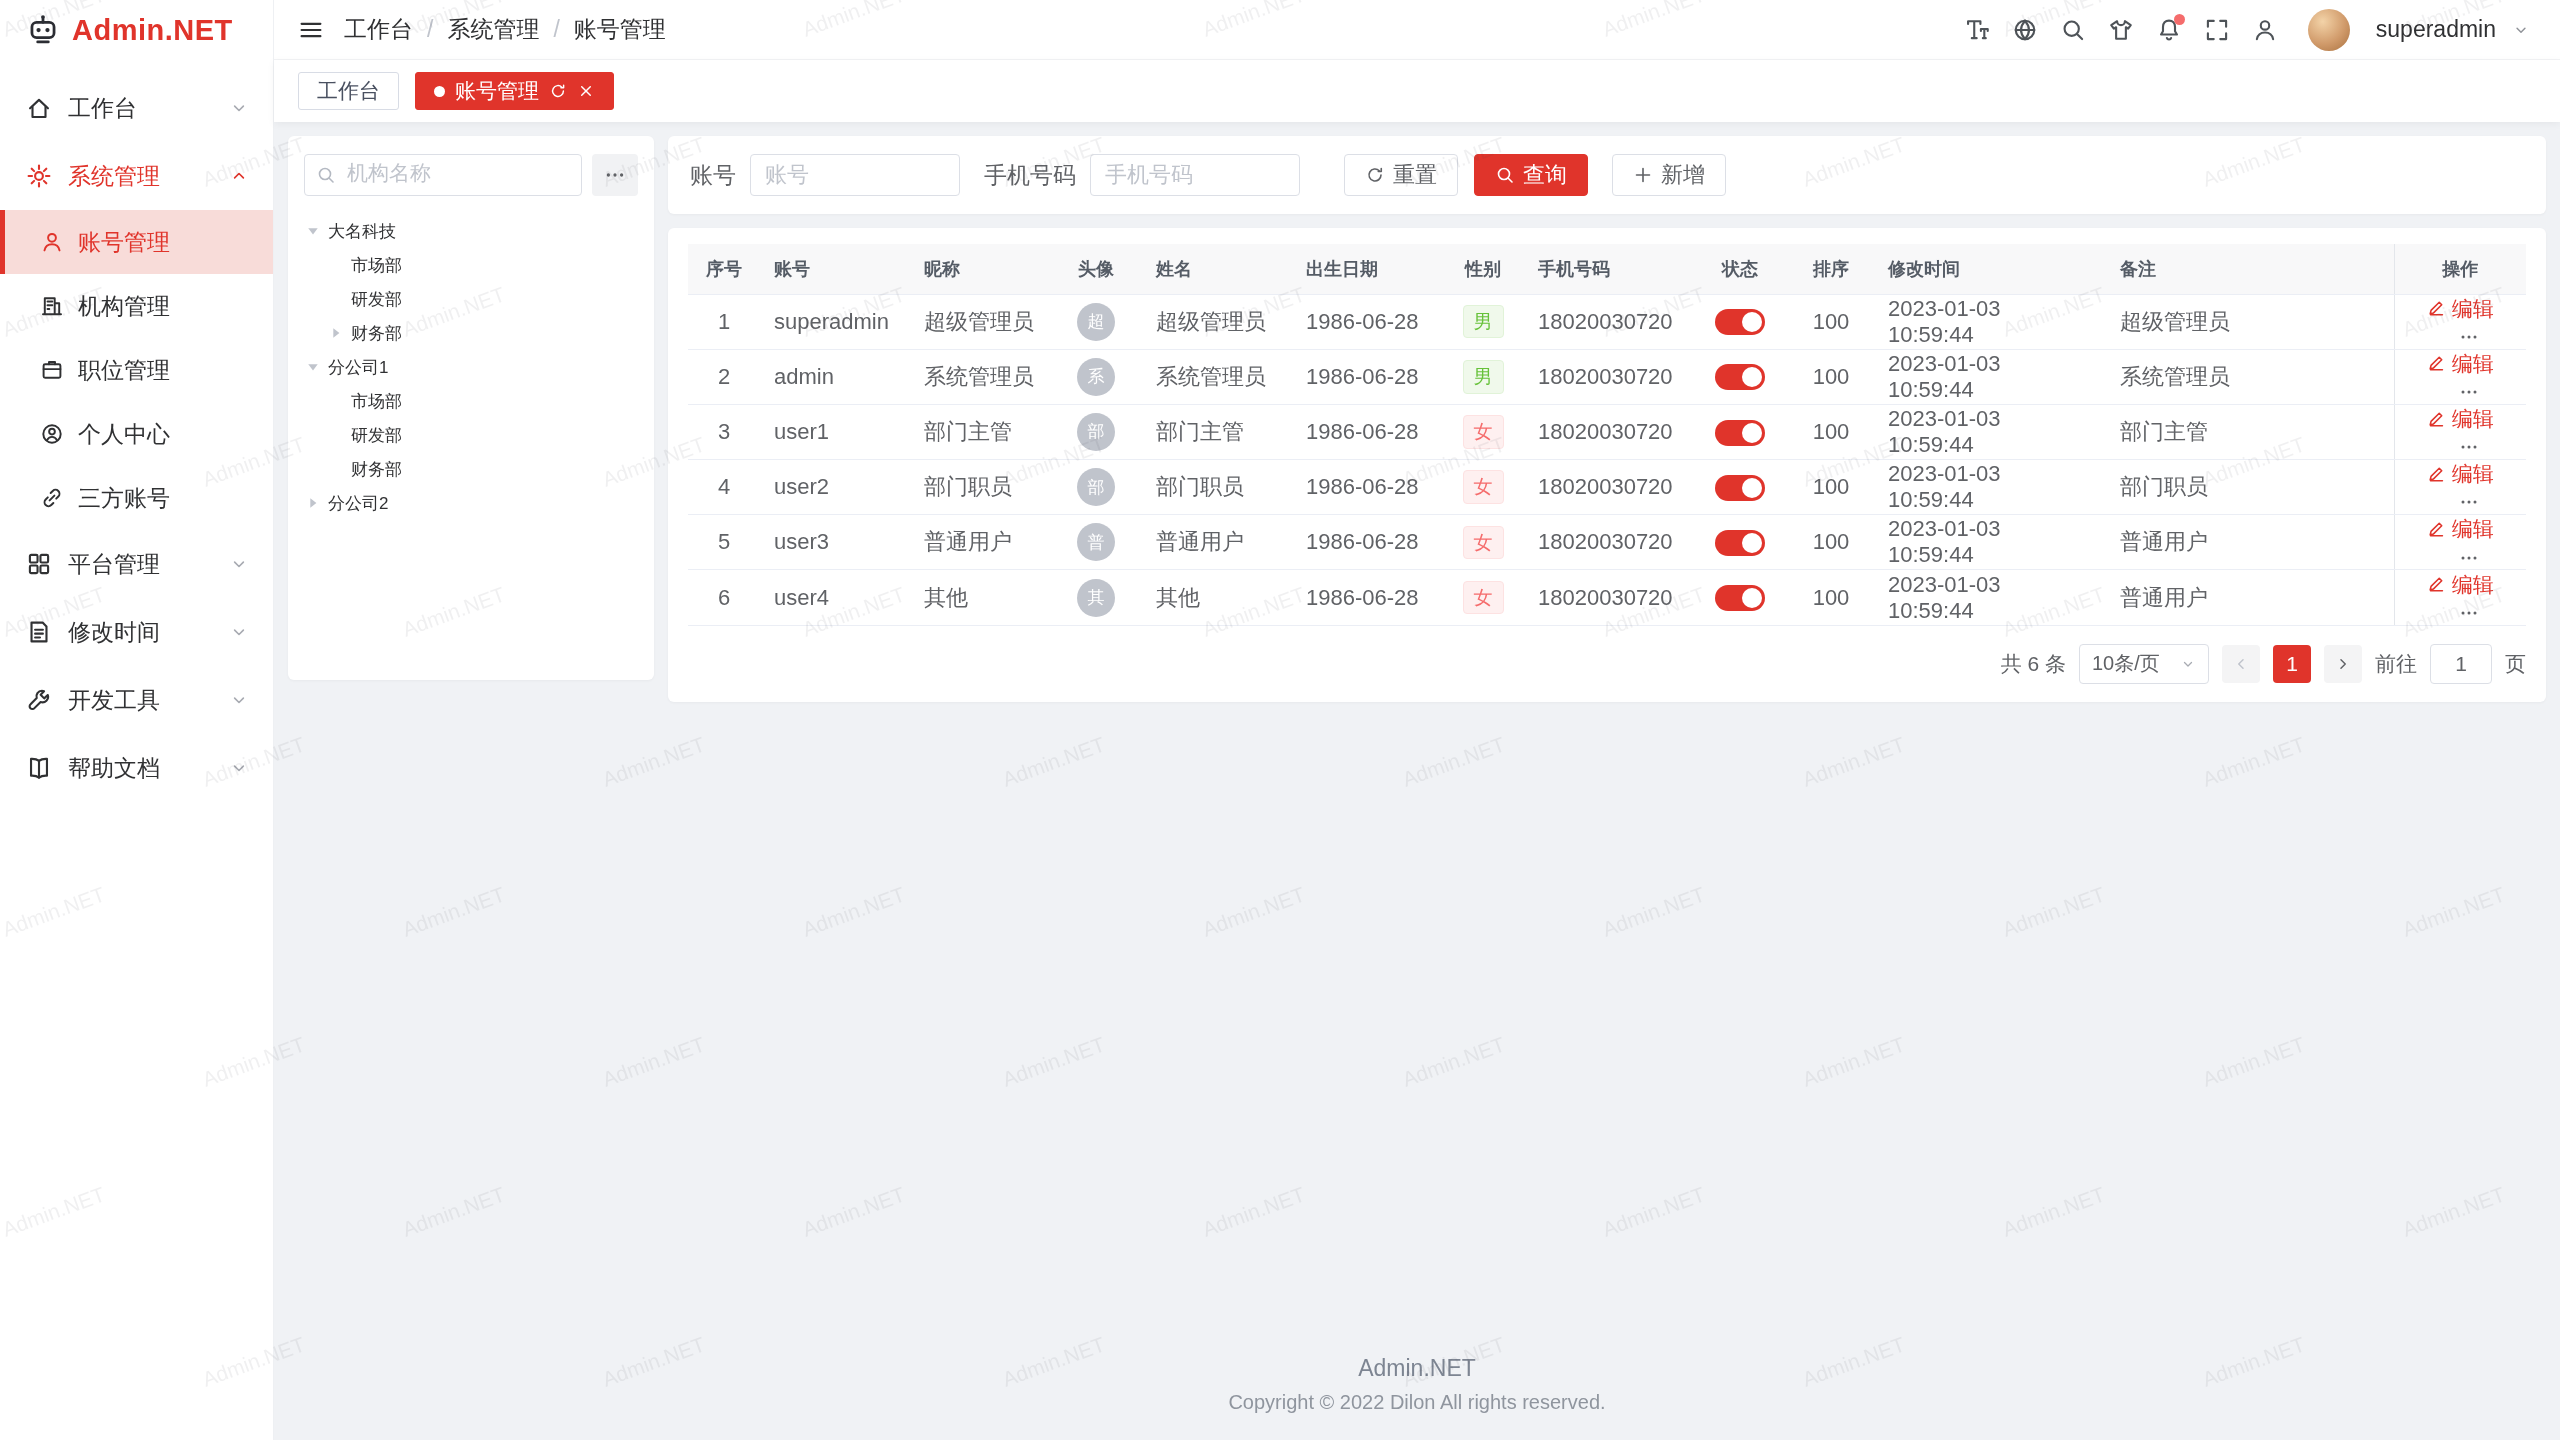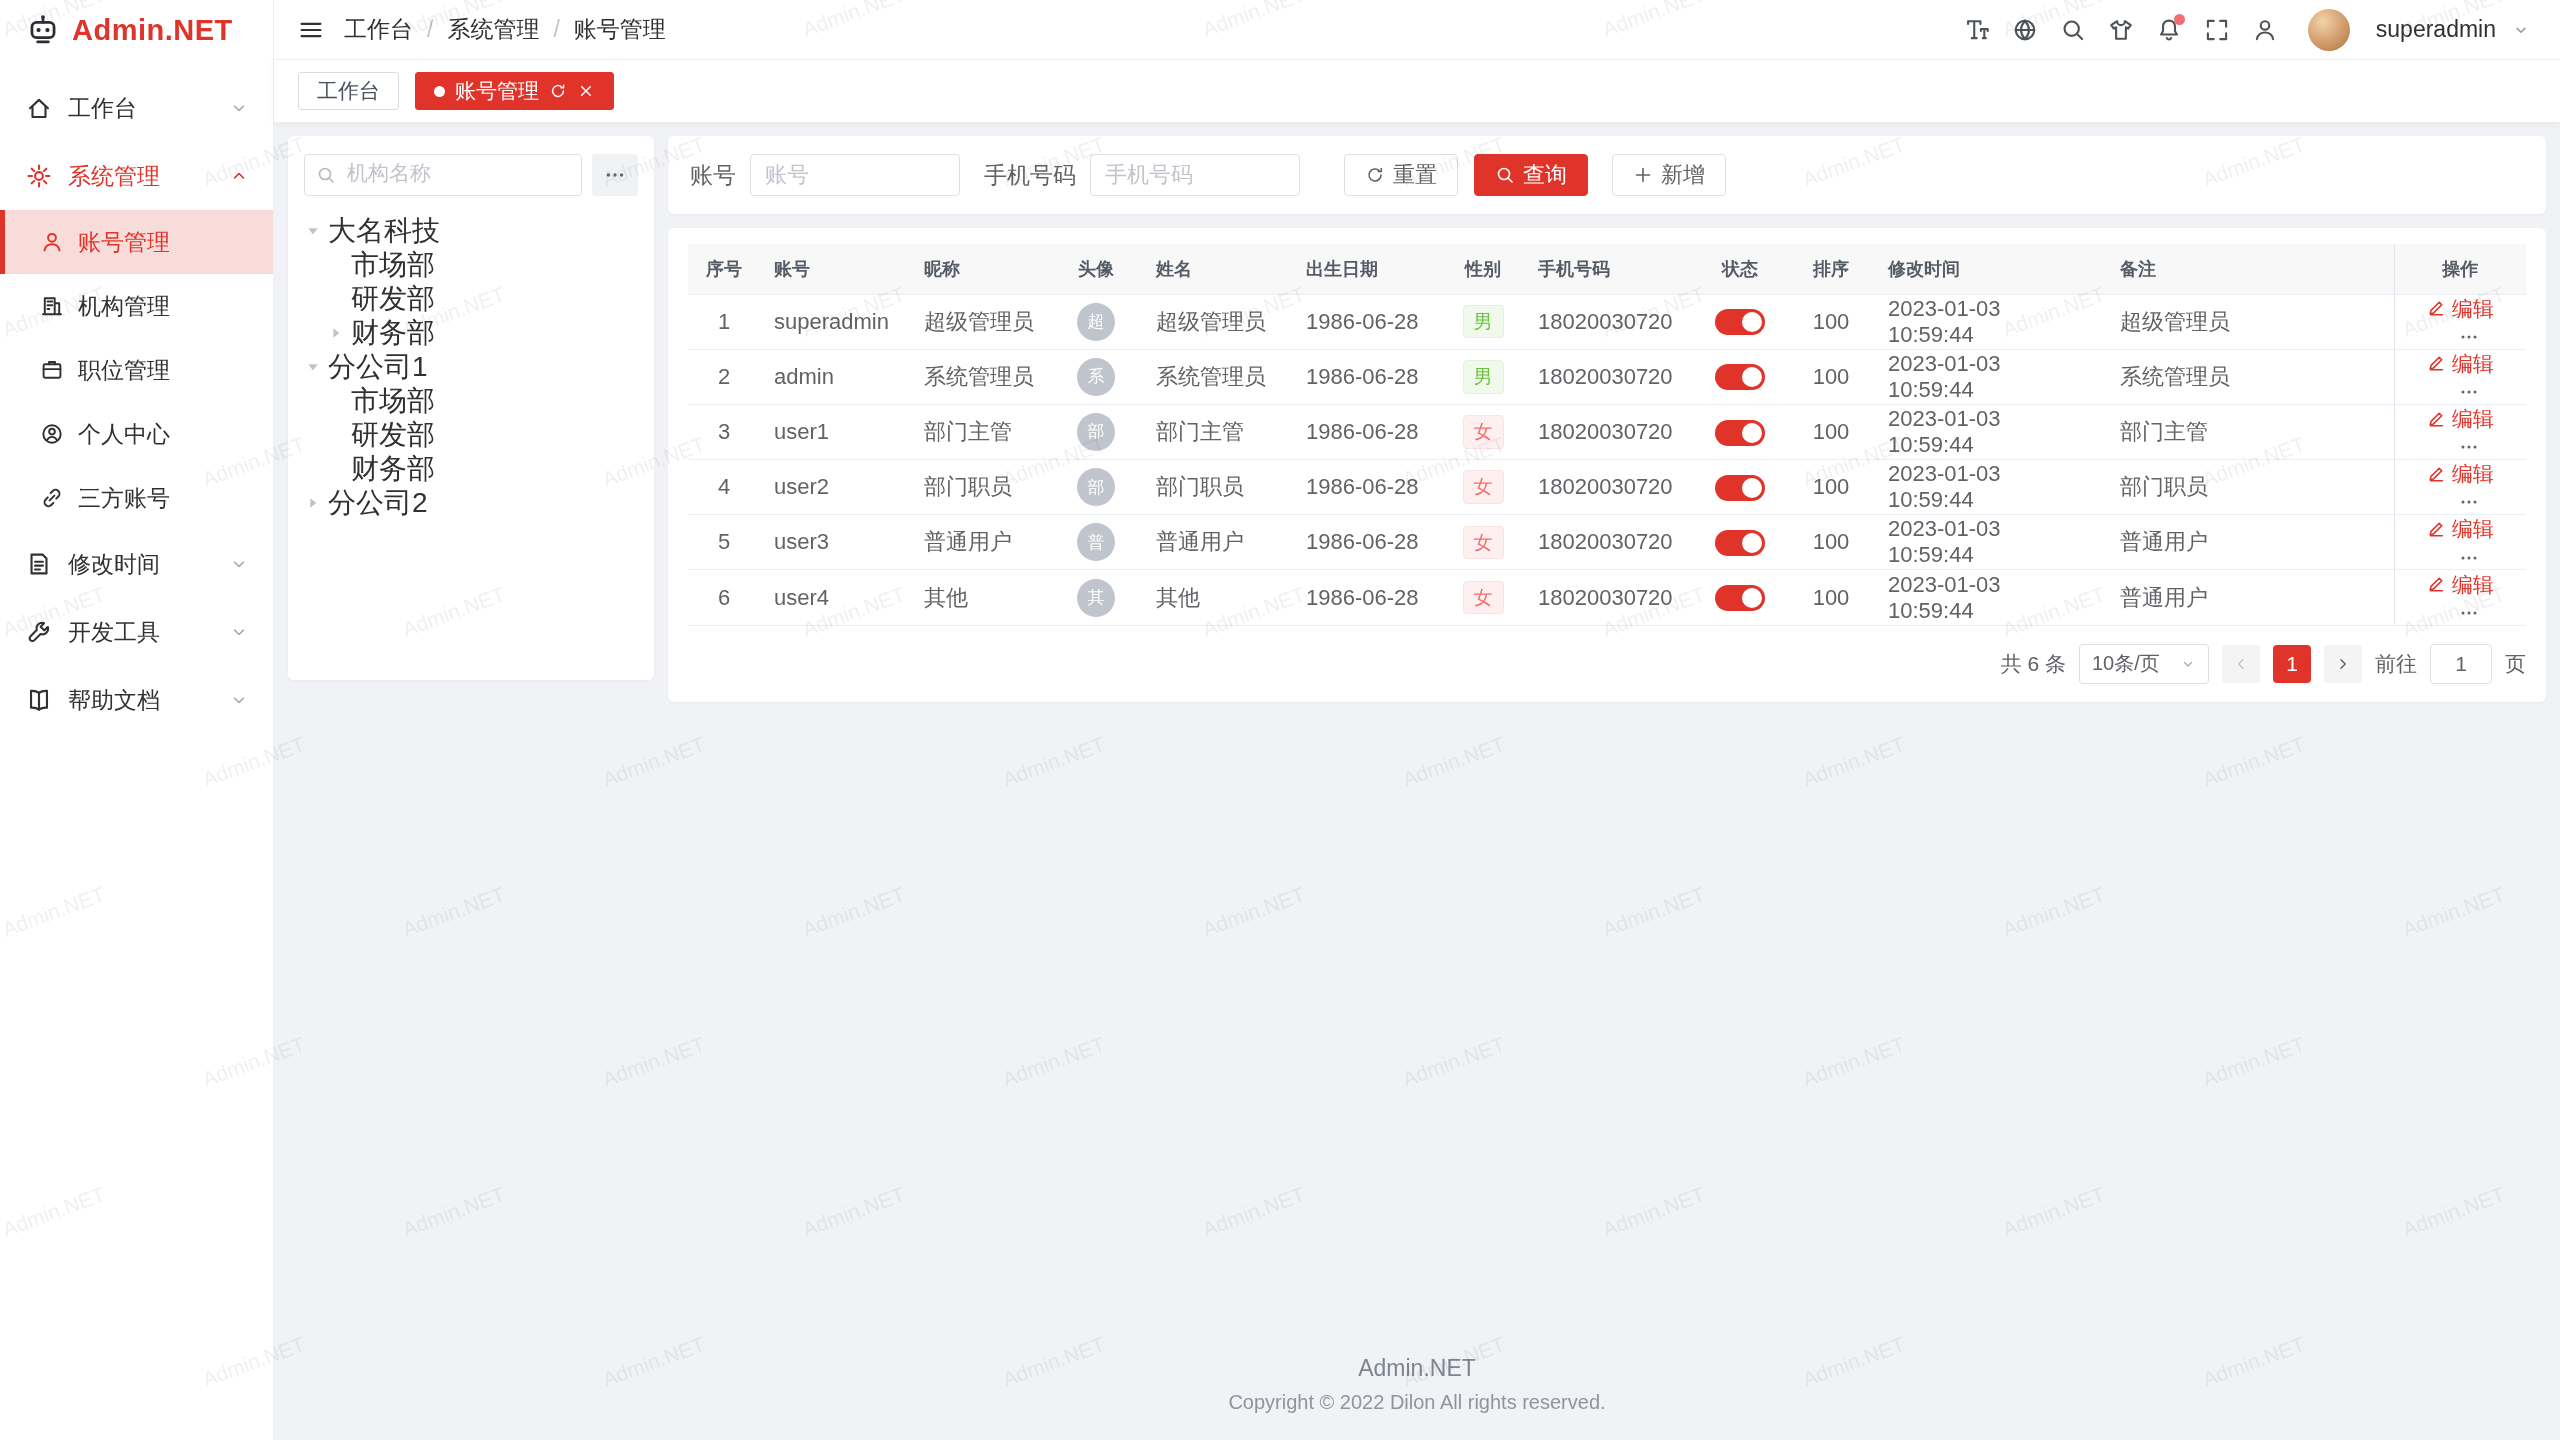--- a/index.html
+++ b/index.html
@@ -57,21 +57,21 @@
   .card{background:#fff;border-radius:6px;box-shadow:0 1px 3px rgba(0,0,0,.04);}
 
   .tree-card{width:366px;height:544px;flex:none;padding:18px 16px;display:flex;flex-direction:column;}
   .tree-top{display:flex;gap:10px;flex:none;}
   .search-wrap{position:relative;flex:1;}
   .search-wrap .search-ic{position:absolute;left:12px;top:11px;width:20px;height:20px;color:#b4b9c2;}
   .search-wrap input{width:100%;height:42px;border:1px solid #dcdfe6;border-radius:4px;padding:0 12px 5px 42px;font-size:21px;color:#606266;outline:none;background:#fff;}
   input::placeholder{color:#c0c4cc;}
   .more-box{width:46px;height:42px;border:none;background:#f1f2f4;border-radius:4px;display:flex;align-items:center;justify-content:center;color:#606266;cursor:pointer;}
   .tree{margin-top:18px;overflow:hidden;}
-  .tnode{height:34px;display:flex;align-items:center;gap:6px;font-size:28px;color:#303133;cursor:pointer;}
+  .tnode{height:34px;display:flex;align-items:center;gap:6px;font-size:17px;color:#303133;cursor:pointer;}
   .caret-spacer{width:18px;flex:none;}
   .tchildren{padding-left:23px;}
 
   .right-col{flex:1;display:flex;flex-direction:column;gap:14px;min-width:0;}
   .query-card{height:78px;display:flex;align-items:center;padding:0 22px;}
   .q-label{font-size:23px;color:#606266;flex:none;}
   .q-input{width:210px;height:42px;border:1px solid #dcdfe6;border-radius:4px;margin-left:14px;padding:0 14px;font-size:22px;color:#606266;outline:none;}
   .ml-lg{margin-left:44px;}
   .ml-md{margin-left:24px;}
   .btn{height:42px;padding:0 20px;border:1px solid #dcdfe6;background:#fff;color:#606266;border-radius:4px;display:flex;align-items:center;gap:8px;font-size:22px;cursor:pointer;flex:none;}
@@ -180,20 +180,32 @@
               <path d="M4.6 12.2c.8-1.5 2-2.3 3.4-2.3s2.6.8 3.4 2.3"></path>
             </svg>
           <span class="mi-label">个人中心</span>
         </div>
         <div class="menu-item">
           <svg class="ic-sub" viewBox="0 0 16 16">
               <path d="M6.4 9.6 9.6 6.4M5.2 7.6 3.8 9a2.6 2.6 0 0 0 3.7 3.7l1.4-1.4M10.8 8.4 12.2 7a2.6 2.6 0 0 0-3.7-3.7L7.1 4.7"></path>
             </svg>
           <span class="mi-label">三方账号</span>
         </div>
+      </div>
+      <div class="menu-item">
+        <svg class="ic" viewBox="0 0 16 16">
+            <rect x="2.4" y="2.4" width="4.7" height="4.7" rx=".8"></rect>
+            <rect x="8.9" y="2.4" width="4.7" height="4.7" rx=".8"></rect>
+            <rect x="2.4" y="8.9" width="4.7" height="4.7" rx=".8"></rect>
+            <rect x="8.9" y="8.9" width="4.7" height="4.7" rx=".8"></rect>
+          </svg>
+        <span class="mi-label">平台管理</span>
+        <svg class="chev" viewBox="0 0 16 16">
+            <path d="m4.5 6.5 3.5 3.5 3.5-3.5"></path>
+          </svg>
       </div>
       <div class="menu-item">
         <svg class="ic" viewBox="0 0 16 16">
             <path d="M3.4 2.2h6.8l2.4 2.4v9.2H3.4z"></path>
             <path d="M5.6 6.6h4.8M5.6 9h4.8M5.6 11.4h3"></path>
           </svg>
         <span class="mi-label">修改时间</span>
         <svg class="chev" viewBox="0 0 16 16">
             <path d="m4.5 6.5 3.5 3.5 3.5-3.5"></path>
           </svg>

